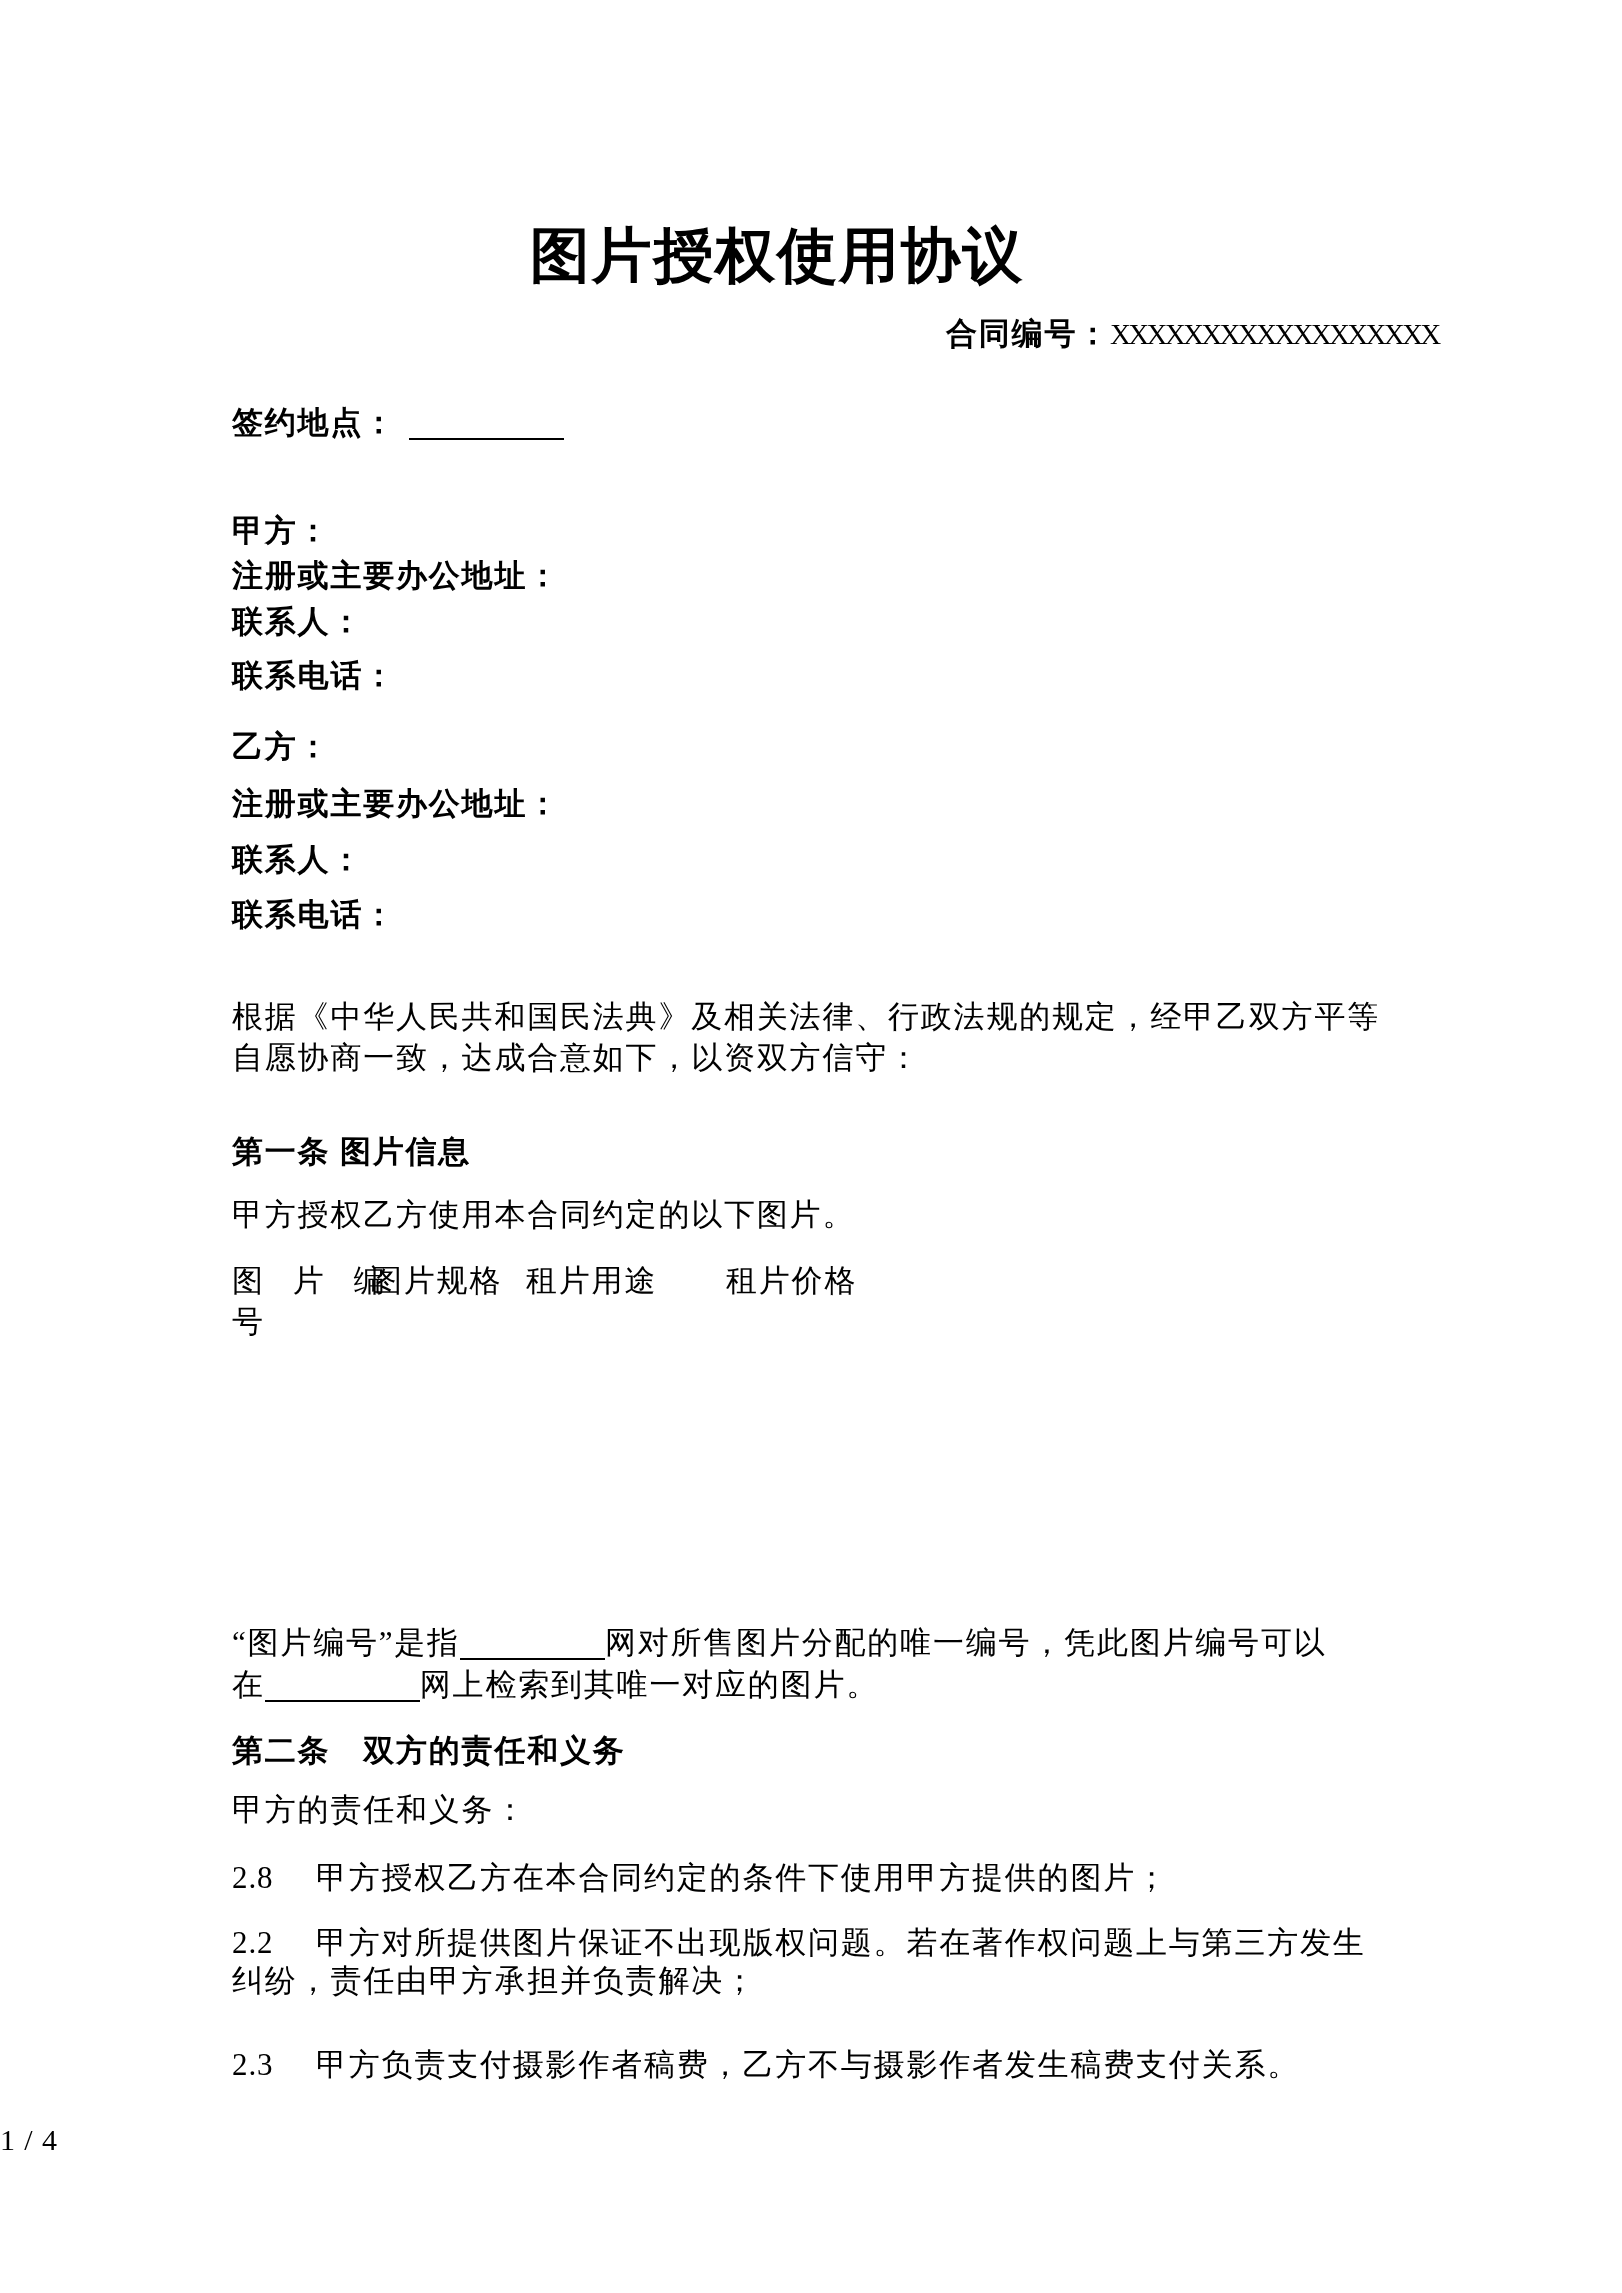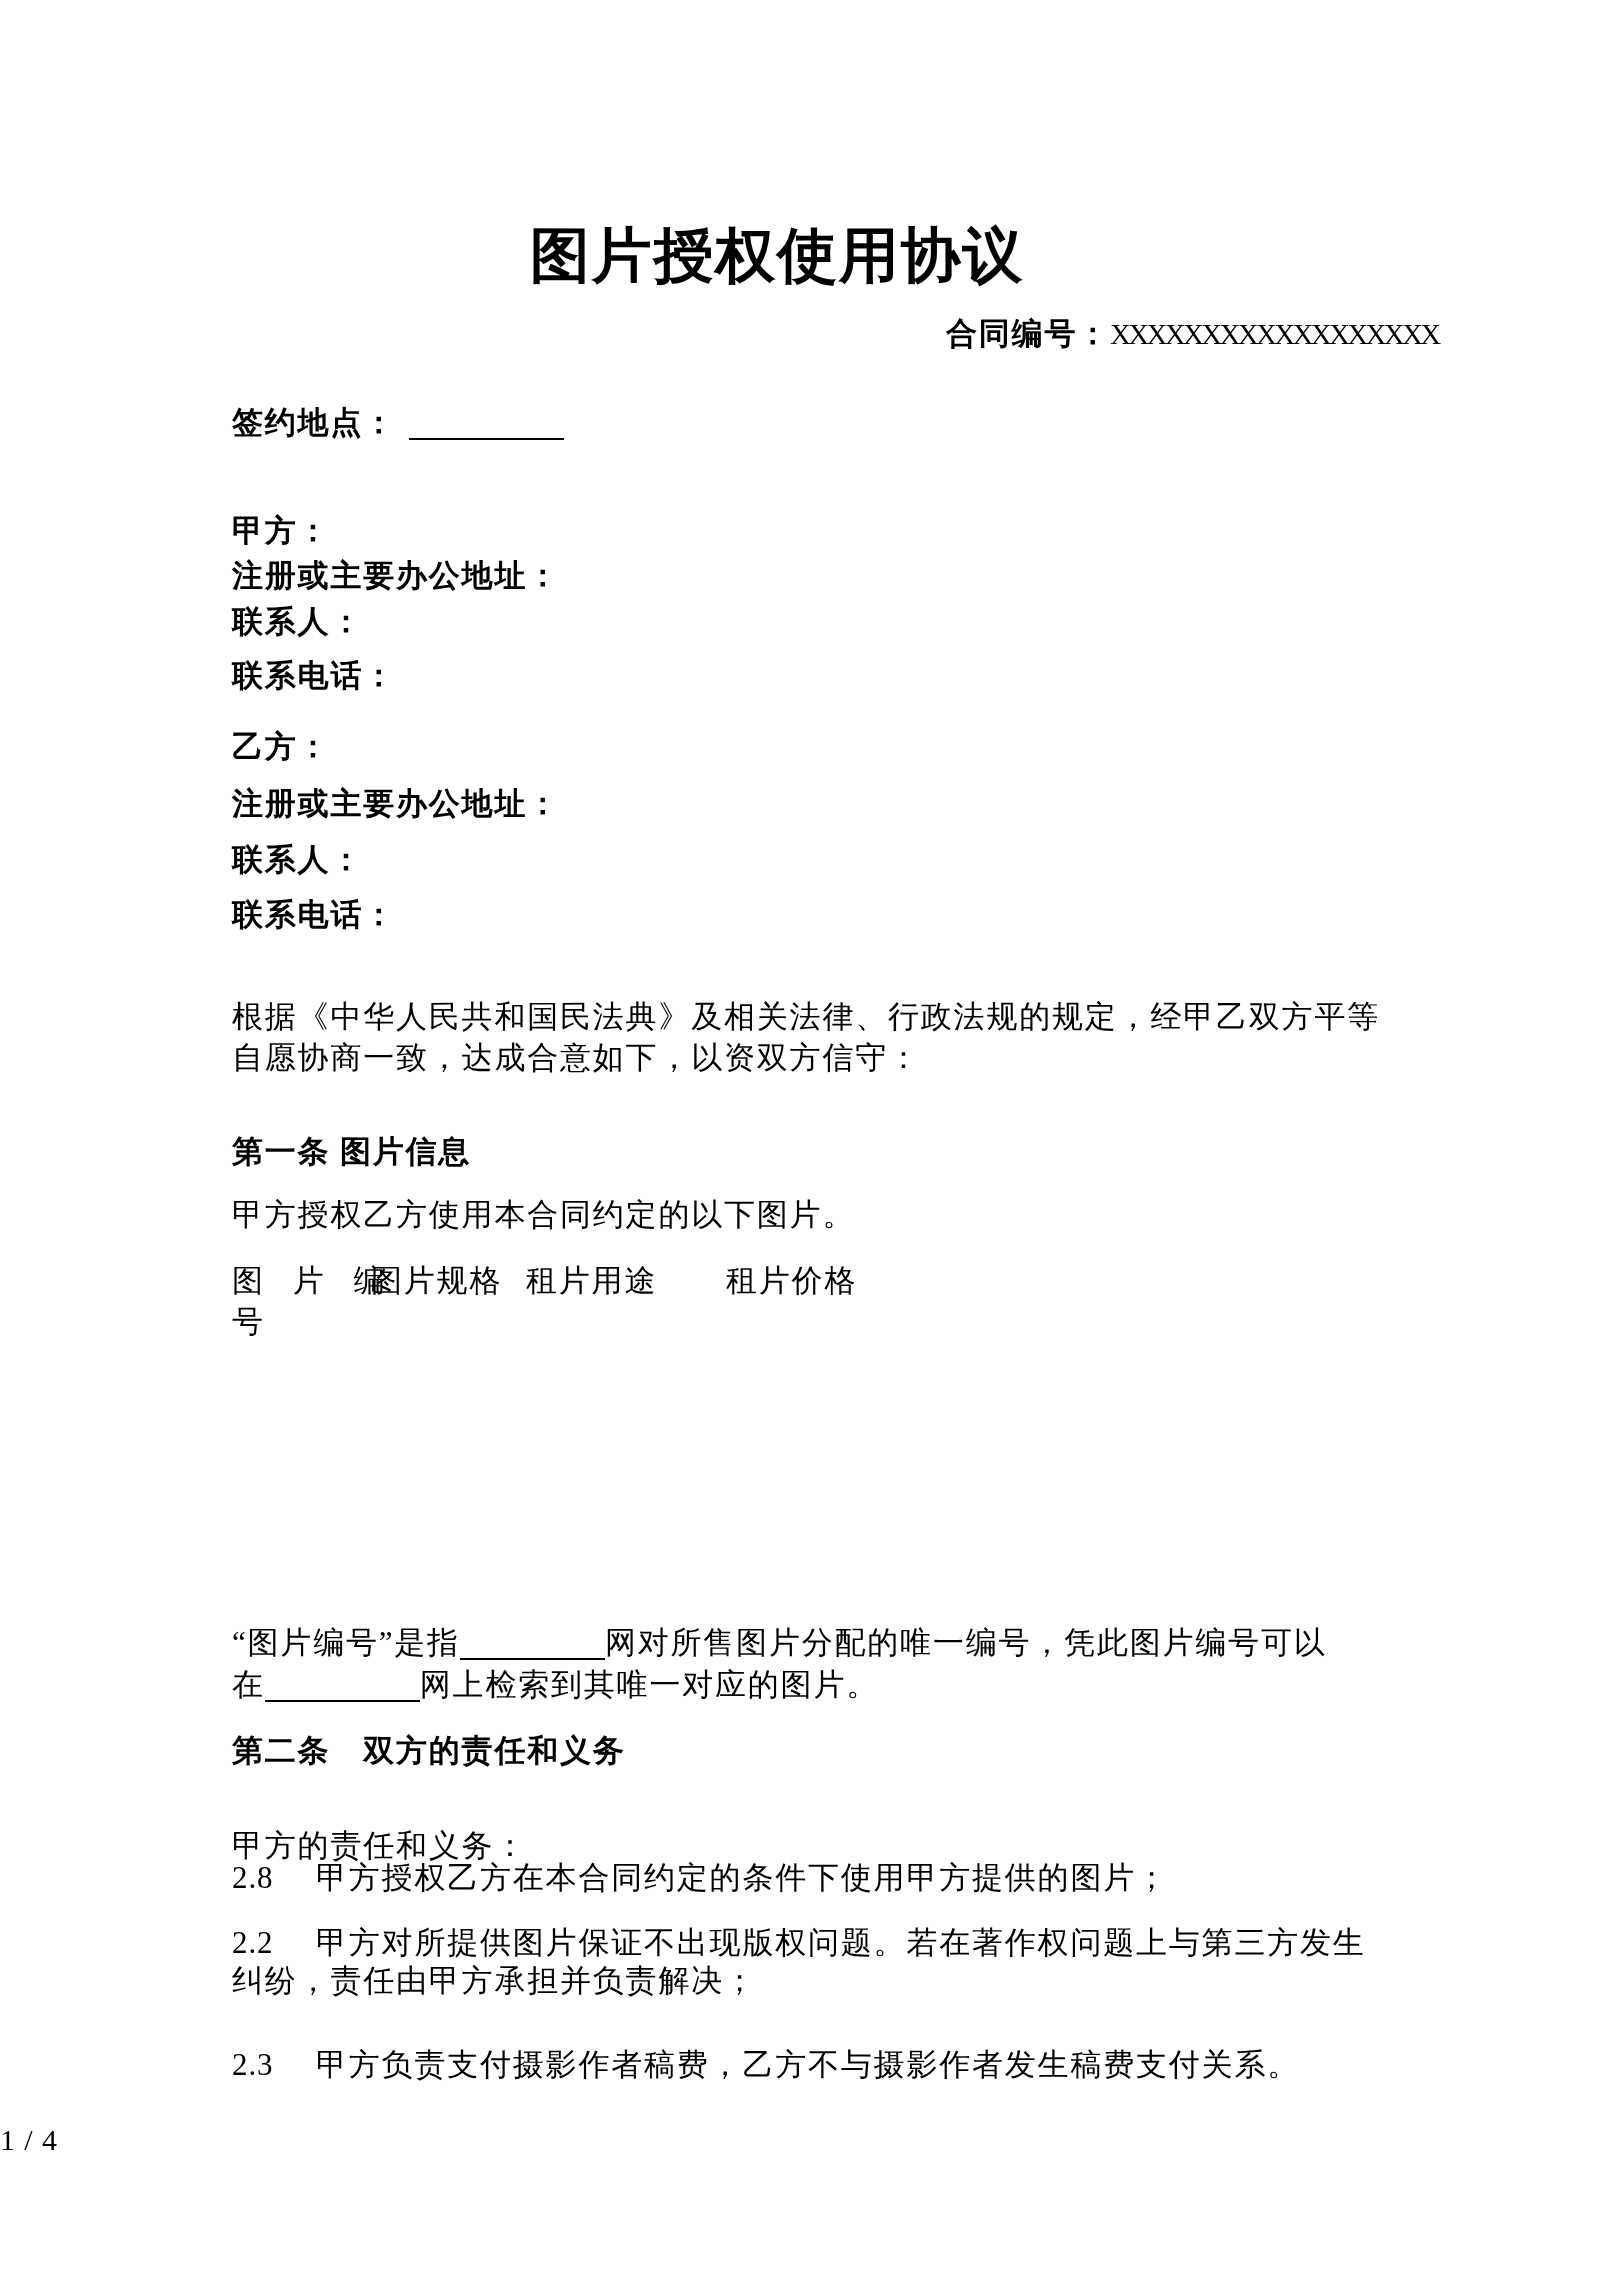--- a/index.html
+++ b/index.html
@@ -80,21 +80,21 @@
   <span class="th" style="top:1301px; left:232px;">号</span>
 
   <div class="line" style="top:1624px;">
     <span>“图片编号”是指</span><span class="blank" style="width:145px;"></span><span>网对所售图片分配的唯一编号，凭此图片编号可以</span>
   </div>
   <div class="line" style="top:1666px;">
     <span>在</span><span class="blank" style="width:155px;"></span><span>网上检索到其唯一对应的图片。</span>
   </div>
 
   <div class="line b" style="top:1732px;text-align:center;">第二条　双方的责任和义务</div>
-  <div class="line" style="top:1791px;margin-top:36px;">甲方的责任和义务：</div>
+  <div class="line" style="top:1791px;">甲方的责任和义务：</div>
 
   <div class="line" style="top:1859px;">
     <span class="clause-no">2.8</span><span>甲方授权乙方在本合同约定的条件下使用甲方提供的图片；</span>
   </div>
 
   <div class="line" style="top:1924px;">
     <span class="clause-no">2.2</span><span>甲方对所提供图片保证不出现版权问题。若在著作权问题上与第三方发生</span>
   </div>
   <div class="line" style="top:1962px;">纠纷，责任由甲方承担并负责解决；</div>
 

